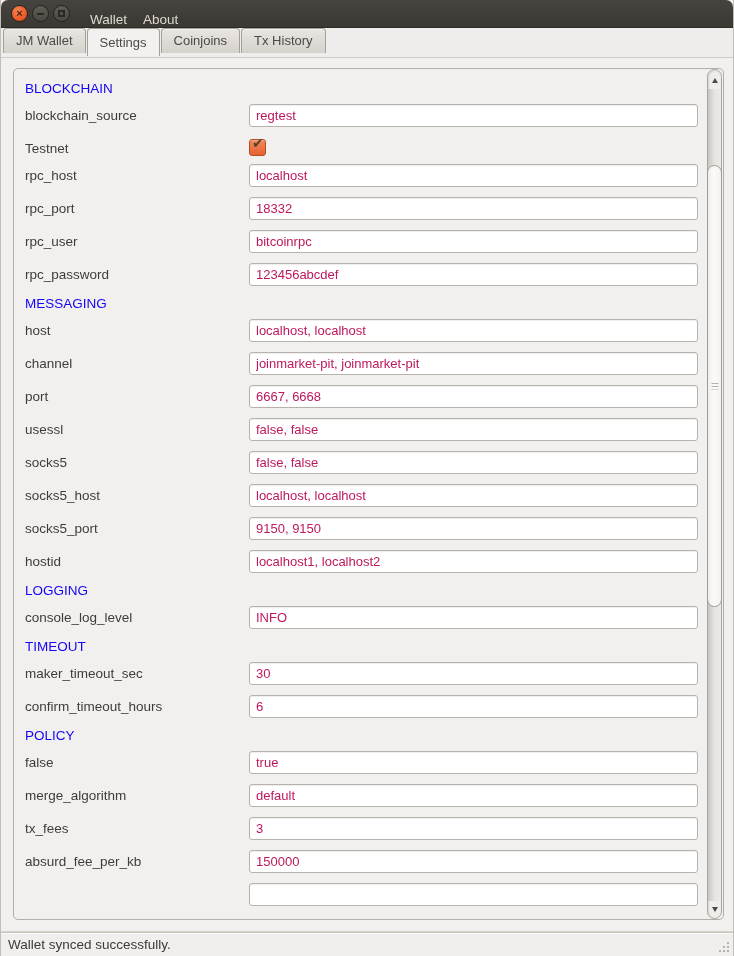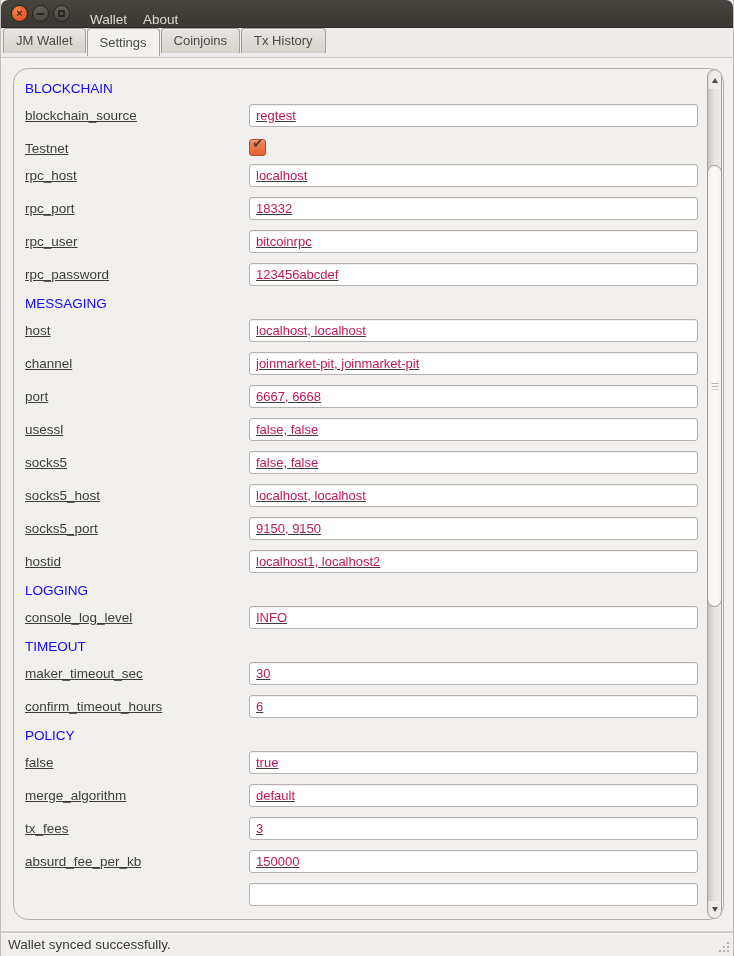--- a/index.html
+++ b/index.html
@@ -51,27 +51,27 @@
 
 2;
     box-shadow:none;
   }
 
   
   .page { height:874px; background:#f1f0ee; position:relative;
     border-bottom:1px solid #d6d2cc; }
   .scrollframe {
     position:absolute; left:12px; top:10px; width:711px; height:852px;
-    border:1px solid #b3afa8; border-radius:15px; background:#f1f0ee;
+    border:1px solid #b3afa8; border-radius:5px; background:#f1f0ee;
   }
   .rows { position:absolute; left:0; top:0; right:17px; bottom:0;
     overflow:hidden; padding-top:12px; }
   .section-header { height:23px; padding-left:11px; font-size:13.5px;
     color:var(--blue,#1505f5); }
-  .row { height:33px; display:flex; align-items:flex-start; padding-left:11px;text-decoration:underline; }
+  .row { height:33px; display:flex; align-items:flex-start; padding-left:11px; }
   .row.checkbox-row { height:27px; }
   .row-label { width:224px; line-height:23px; font-size:13.5px; color:#3e3d39; }
   .field {
     width:449px; height:23px; background:#fff;
     border:1px solid #b7b3ac; border-radius:3px;
     font-family:"Liberation Sans","DejaVu Sans",sans-serif;
     font-size:13px; color:#be185d; padding:0 6px;
     box-shadow:inset 0 1px 1px rgba(0,0,0,.07);
     outline:none;
   }

